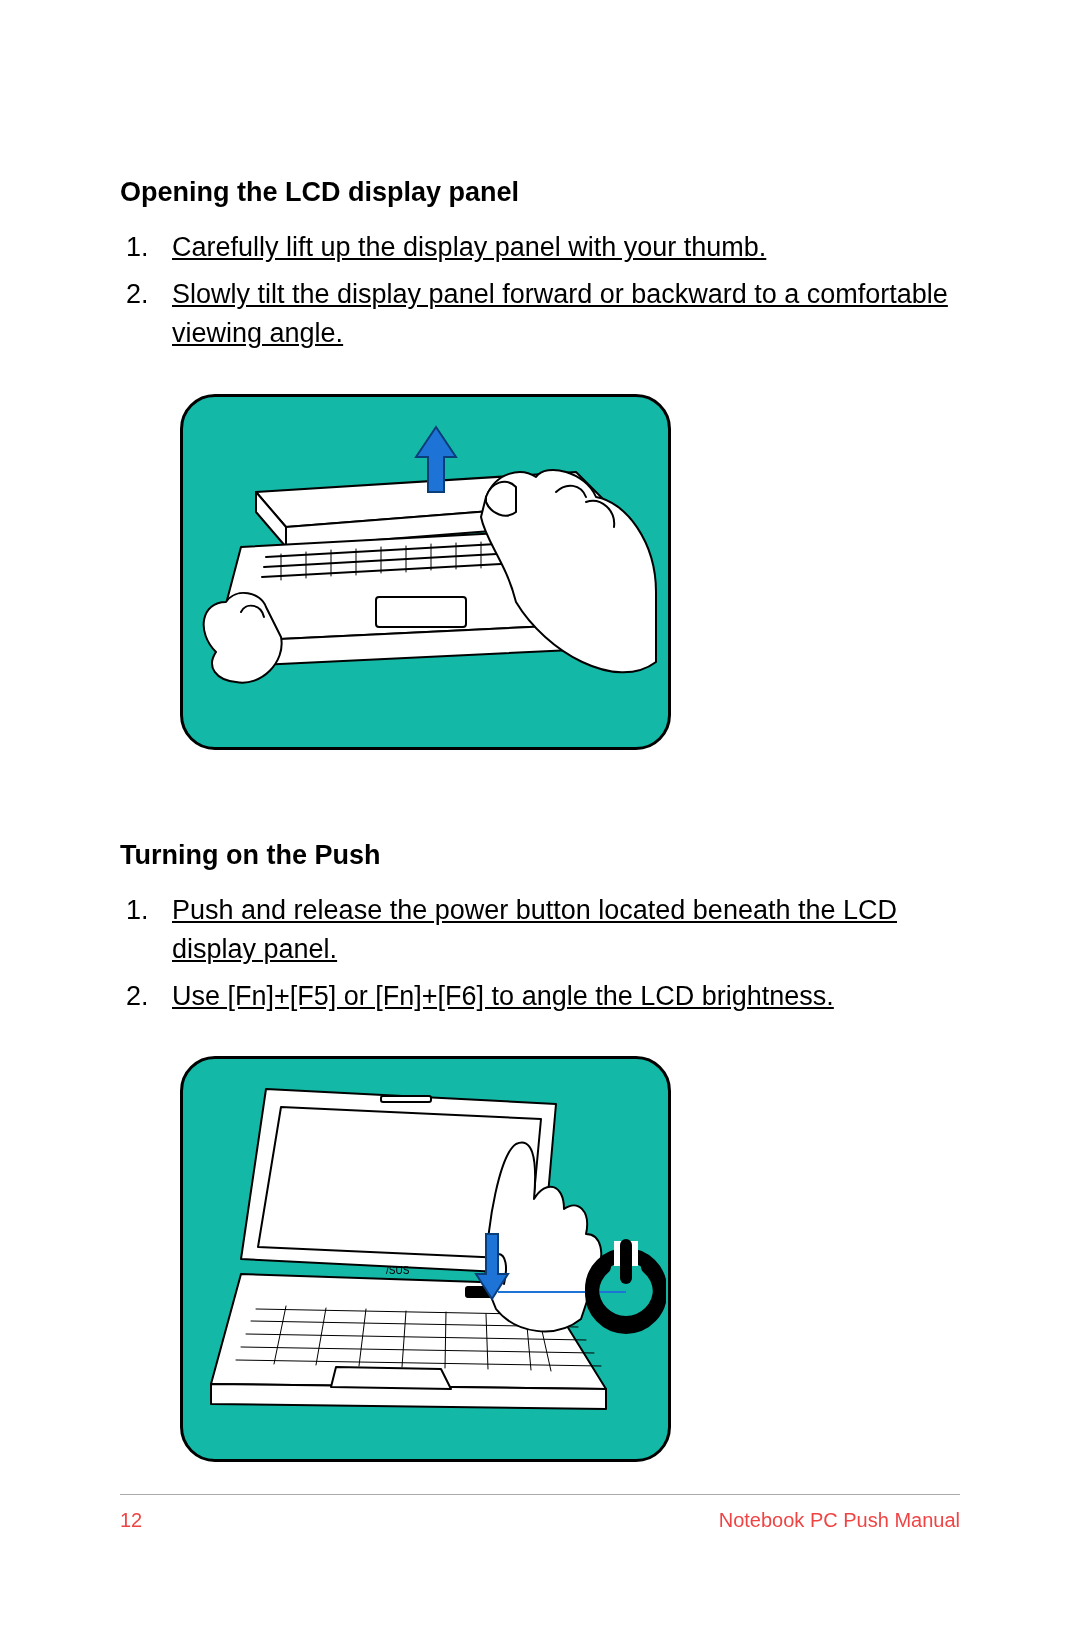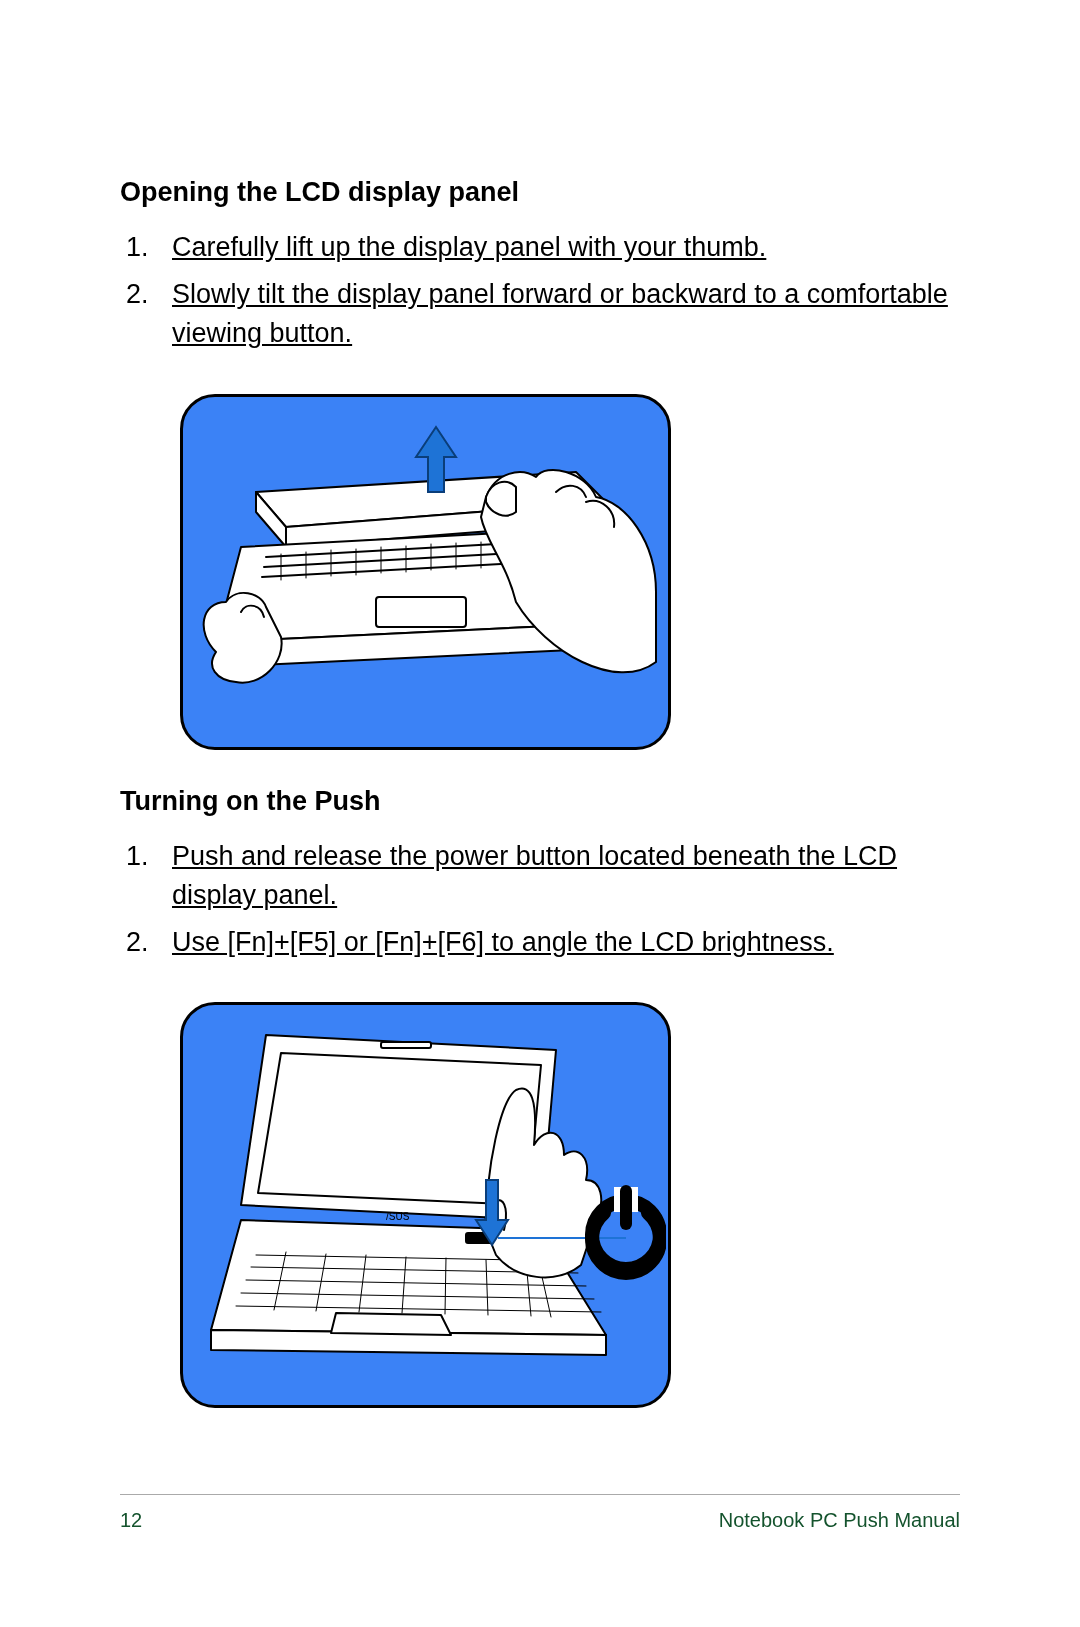--- a/index.html
+++ b/index.html
@@ -38,55 +38,55 @@
   }
   ol.steps li::before {
     content: counter(step) ".";
     position: absolute;
     left: -46px;
     top: 0;
   }
   .illustration {
     width: 485px;
     height: 350px;
-    margin: 10px 0 34px 60px;
+    margin: 10px 0 88px 60px;
     border: 3px solid #000;
     border-radius: 35px;
-    background: #3b82f6;
+    background: #14b8a6;
     display: flex;
     align-items: center;
     justify-content: center;
     overflow: hidden;
   }
   .illustration svg {
     display: block;
   }
   .footer {
     position: absolute;
     left: 120px;
     right: 120px;
     bottom: 95px;
     border-top: 1px solid #aaa;
     padding-top: 14px;
     display: flex;
     justify-content: space-between;
     font-size: 20px;
-    color: #14532d;
+    color: #ef4444;
   }
 </style>
 </head>
 <body>
 
 <div class="page">
 
   <h3 class="section-heading">Opening the LCD display panel</h3>
 
   <ol class="steps">
     <li>Carefully lift up the display panel with your thumb.</li>
-    <li>Slowly tilt the display panel forward or backward to a comfortable viewing button.</li>
+    <li>Slowly tilt the display panel forward or backward to a comfortable viewing angle.</li>
   </ol>
 
   <div class="illustration">
     <svg viewBox="0 0 480 340" width="480" height="340">
 
       <g stroke="#000" stroke-width="2" fill="#fff" stroke-linejoin="round" stroke-linecap="round">
 
         <polygon points="70,90 390,70 420,100 100,125"></polygon>
 
         <polygon points="70,90 100,125 100,145 70,110"></polygon>

